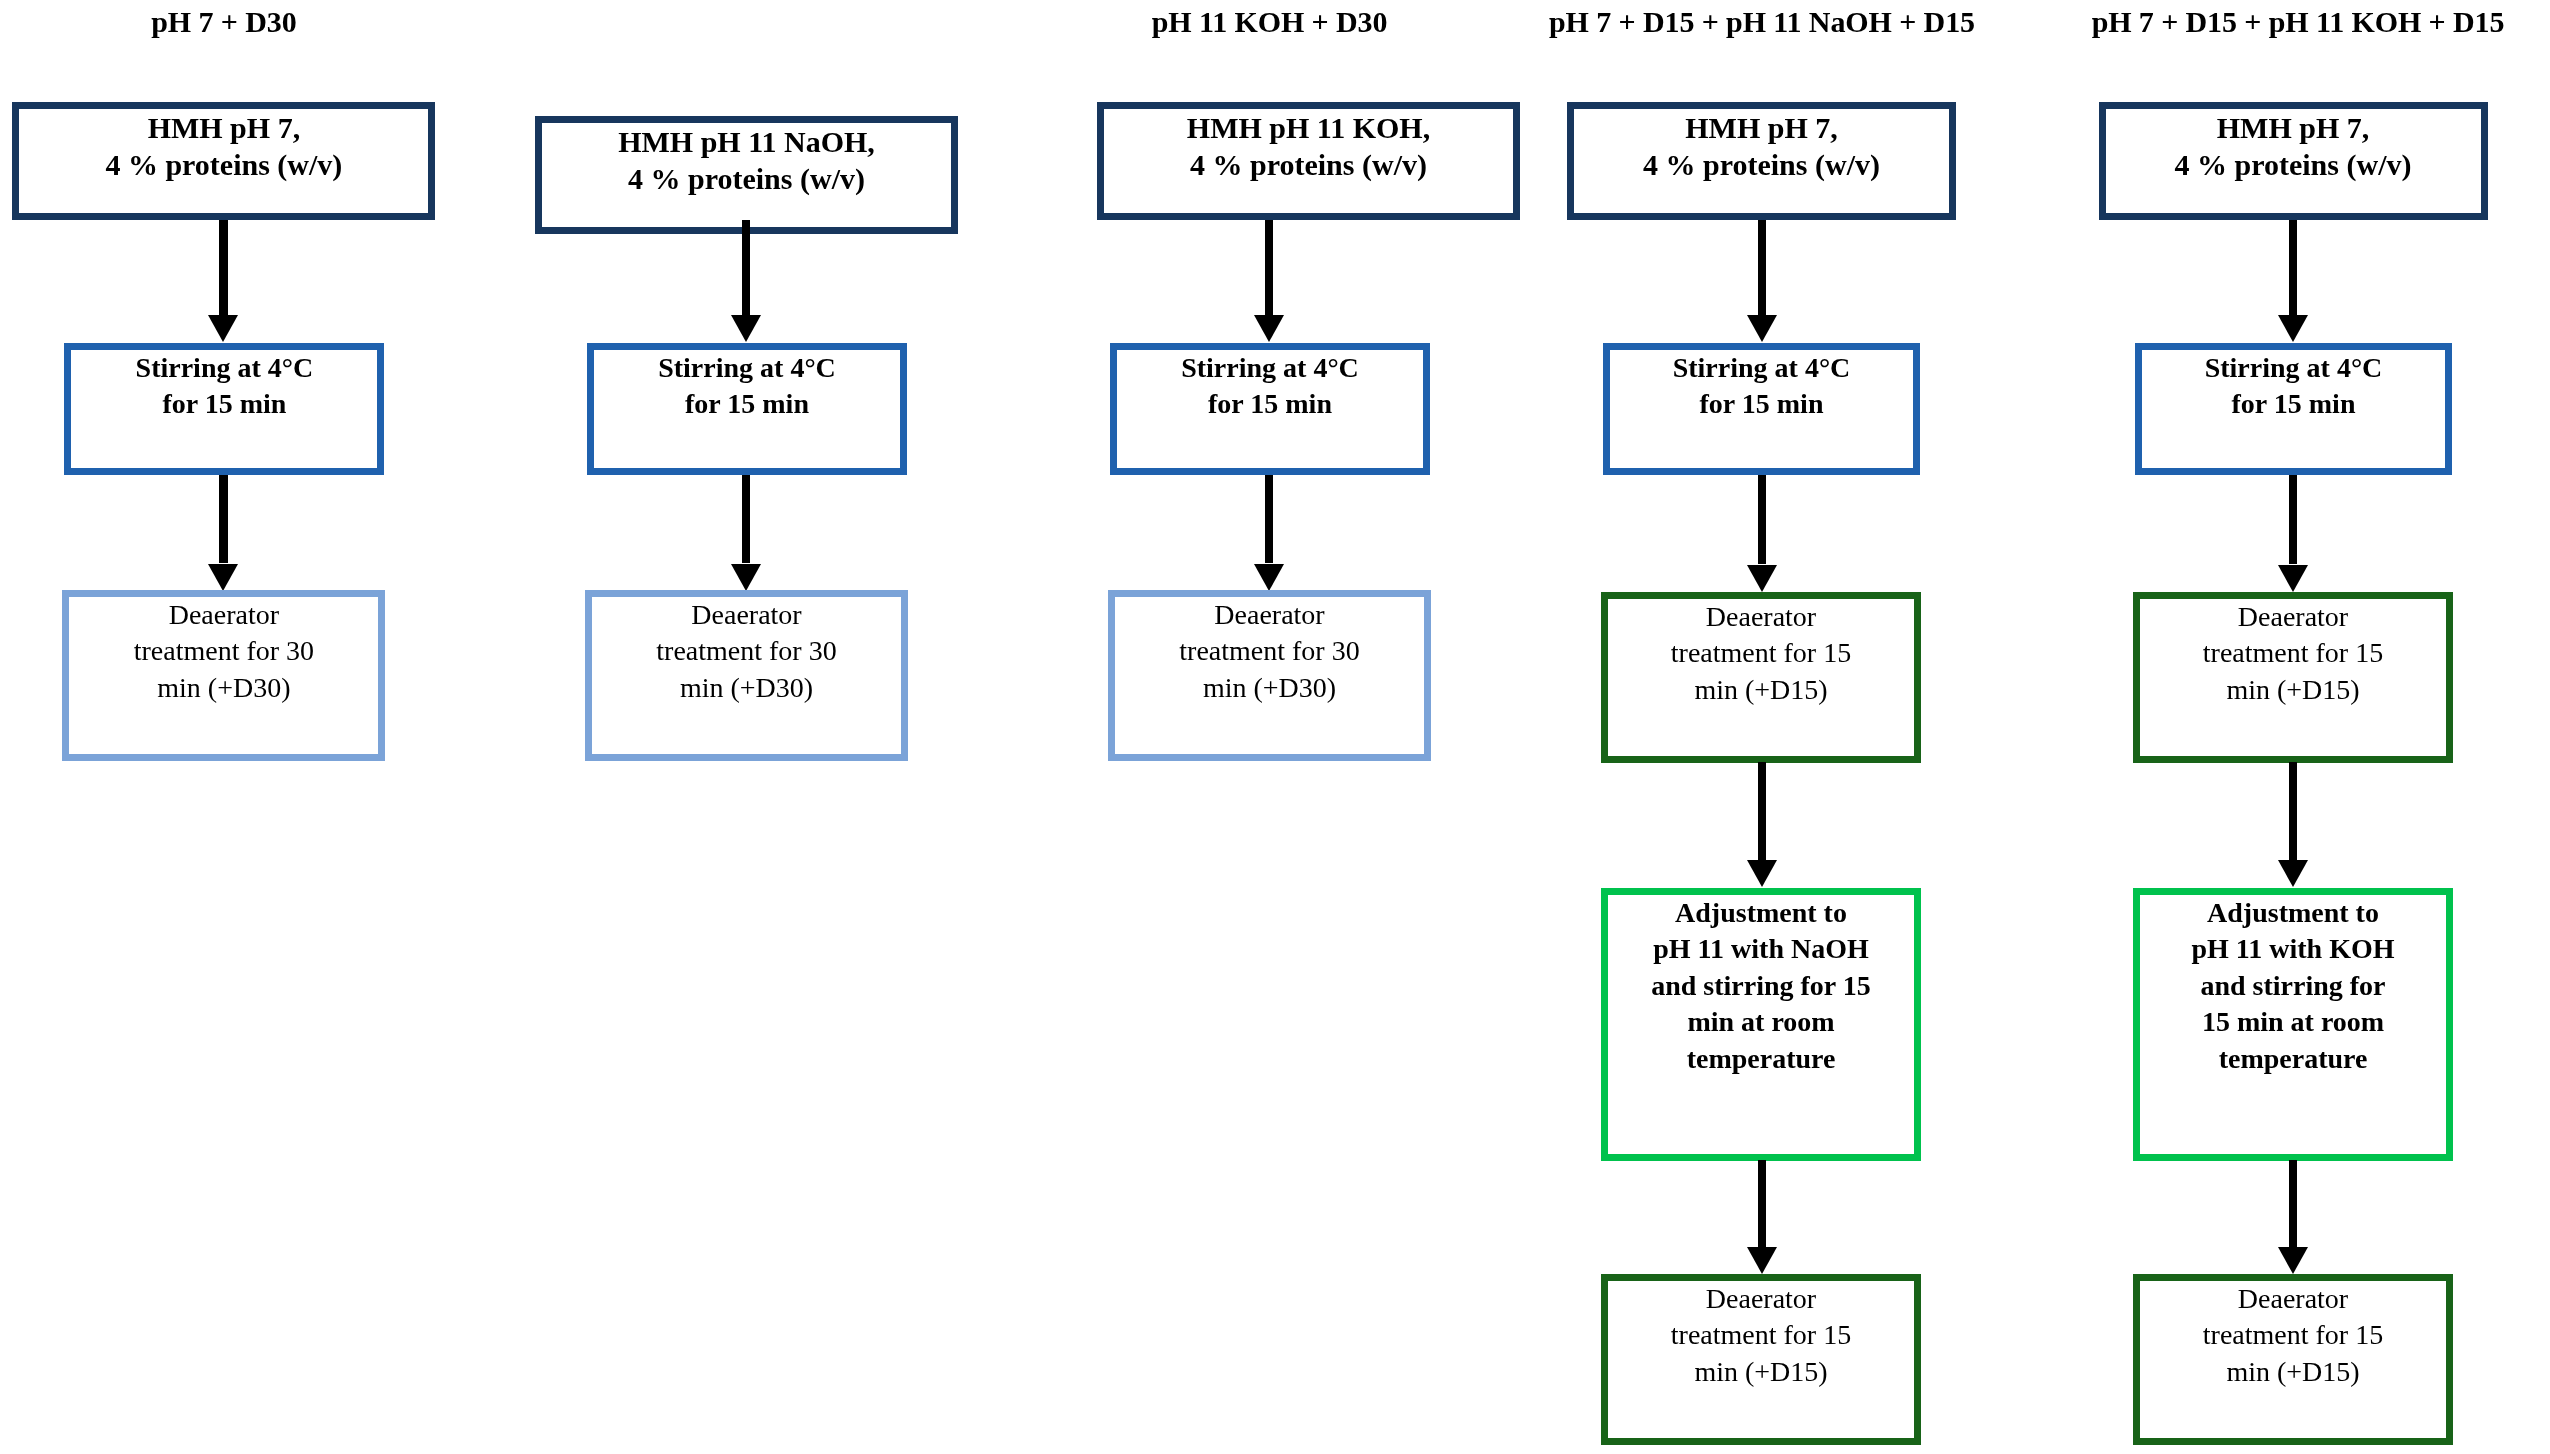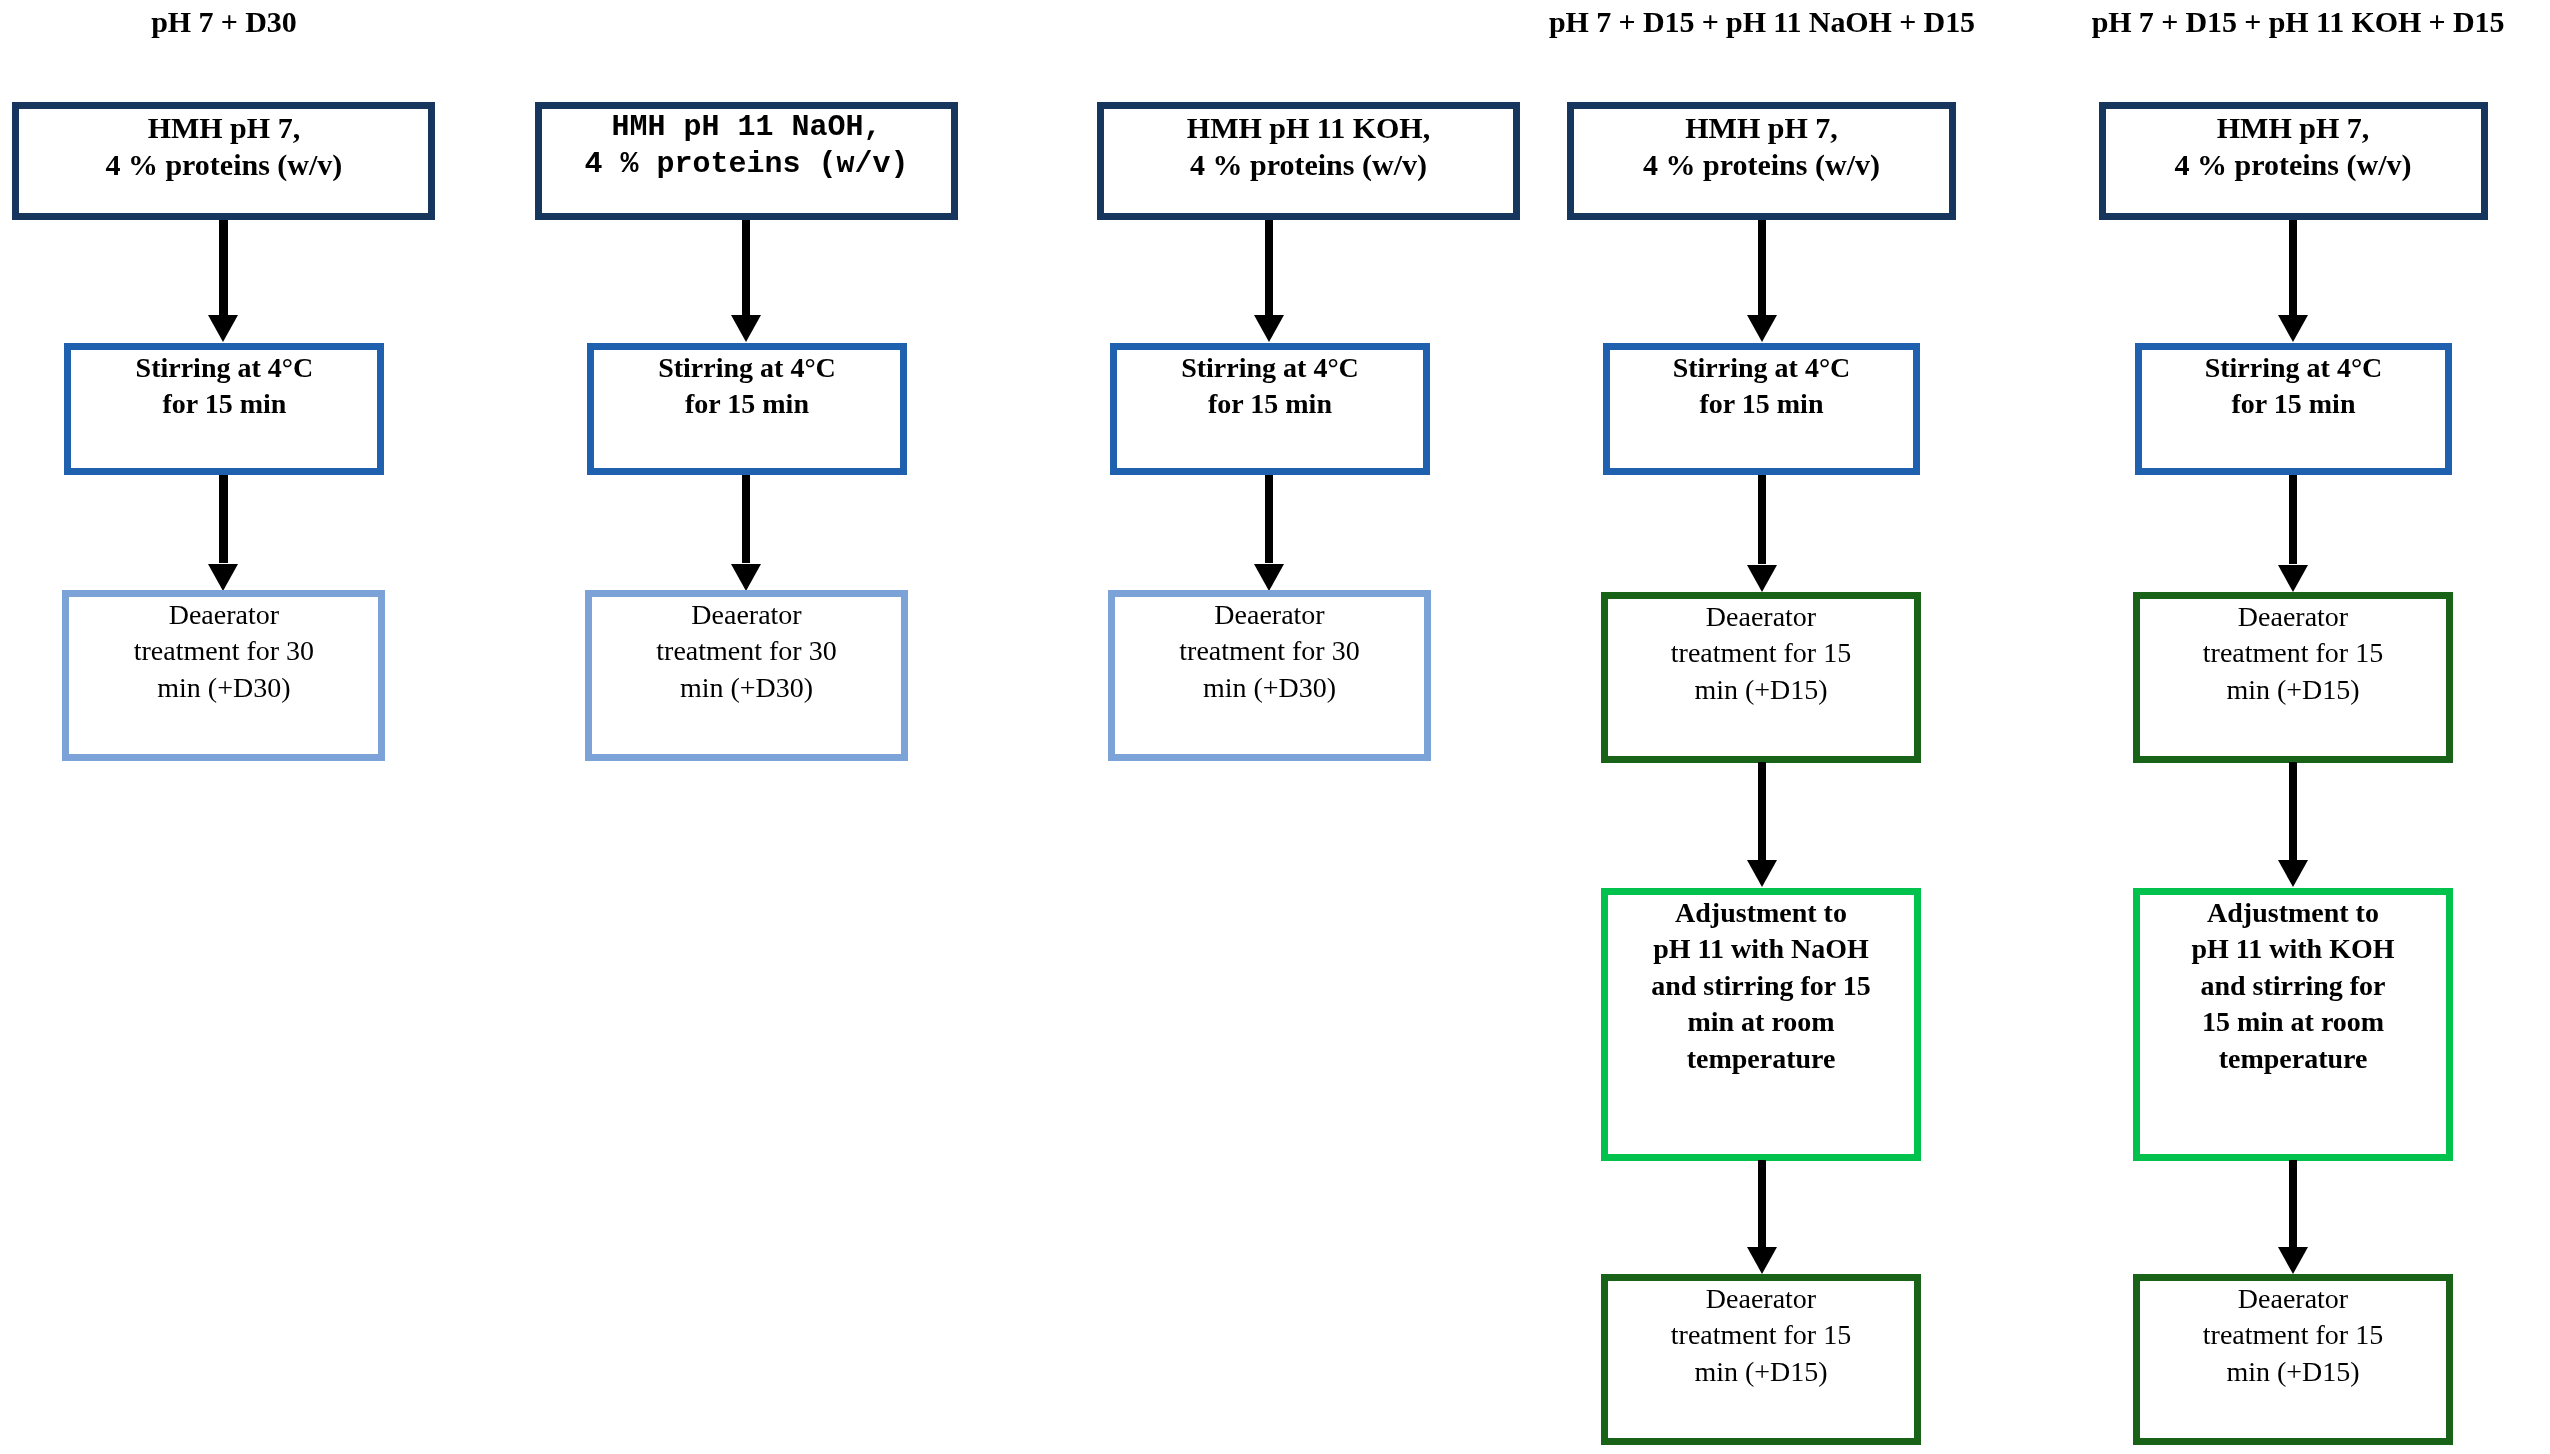--- a/index.html
+++ b/index.html
@@ -139,21 +139,21 @@
 
     <div class="node deaer-light" style="left:50px; top:590px; width:323px; height:171px;">
       <span class="node-text">Deaerator
 treatment for 30
 min (+D30)</span>
     </div>
   </div>
 
   <div class="column" style="left:535px; width:423px;">
 
-    <div class="node start" style="left:0px; top:102px; width:423px; height:118px;font-family:Liberation Mono, monospace;">
+    <div class="node start" style="left:0px; top:116px; width:423px; height:118px;">
       <span class="node-text">HMH pH 11 NaOH,
 4 % proteins (w/v)</span>
     </div>
     <div class="arrow" style="left:211px; top:220px; height:122px;">
       <div class="shaft" style="height:95px;"></div>
         <div class="head"></div>
     </div>
 
     <div class="node stir" style="left:52px; top:343px; width:320px; height:132px;">
       <span class="node-text">Stirring at 4°C
@@ -165,20 +165,21 @@
     </div>
 
     <div class="node deaer-light" style="left:50px; top:590px; width:323px; height:171px;">
       <span class="node-text">Deaerator
 treatment for 30
 min (+D30)</span>
     </div>
   </div>
 
   <div class="column" style="left:1058px; width:423px;">
+    <div class="col-header">pH 11 KOH + D30</div>
 
     <div class="node start" style="left:0px; top:102px; width:423px; height:118px;margin-left:39px;">
       <span class="node-text">HMH pH 11 KOH,
 4 % proteins (w/v)</span>
     </div>
     <div class="arrow" style="left:211px; top:220px; height:122px;">
       <div class="shaft" style="height:95px;"></div>
         <div class="head"></div>
     </div>
 

